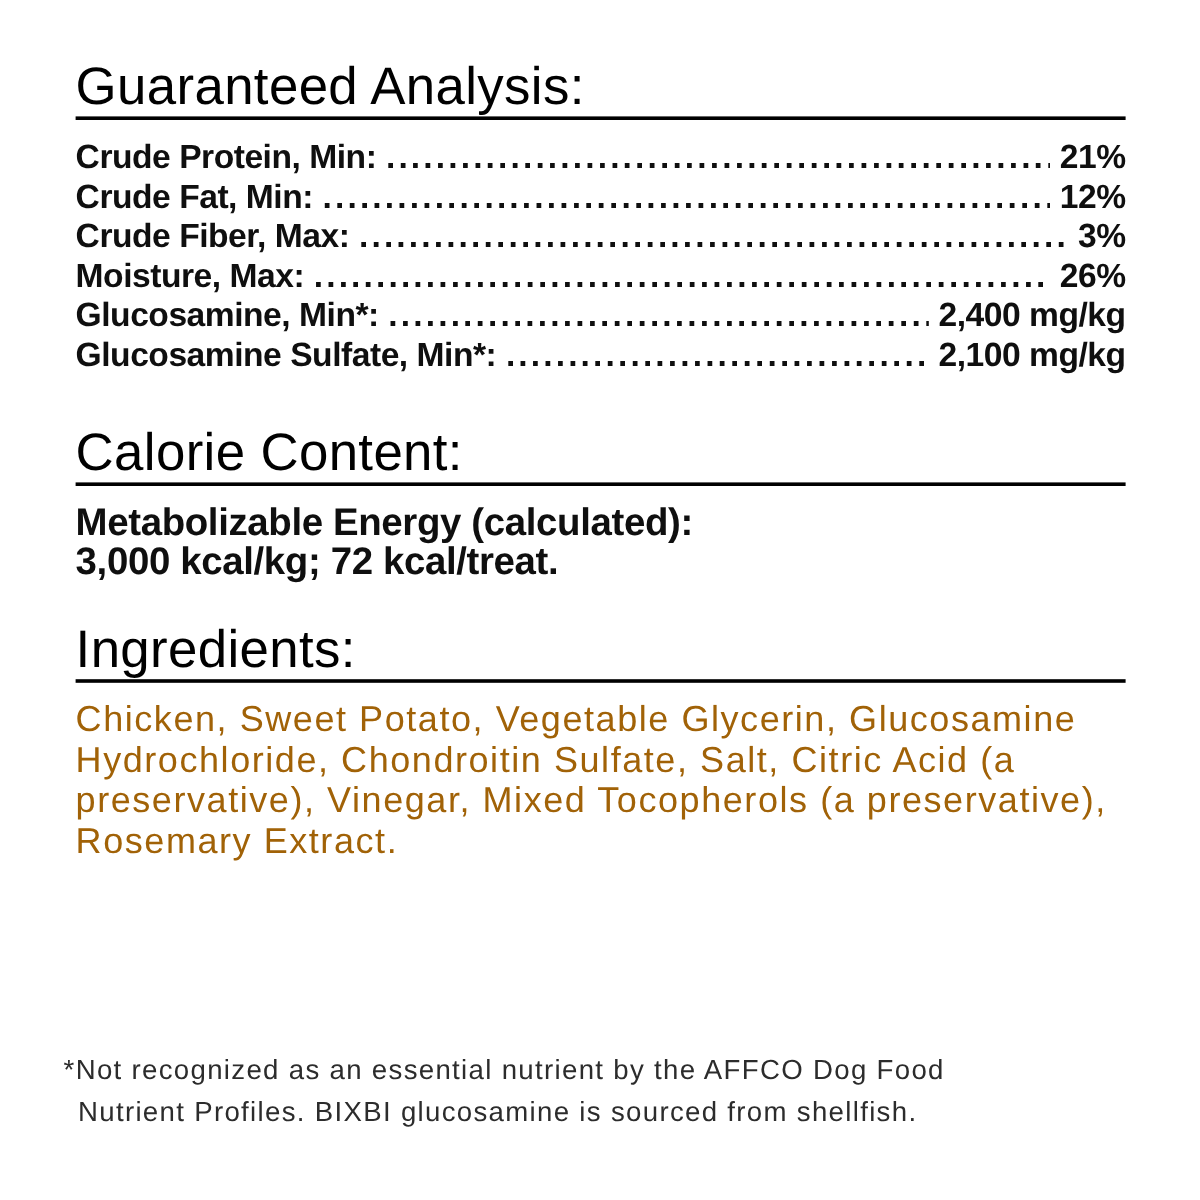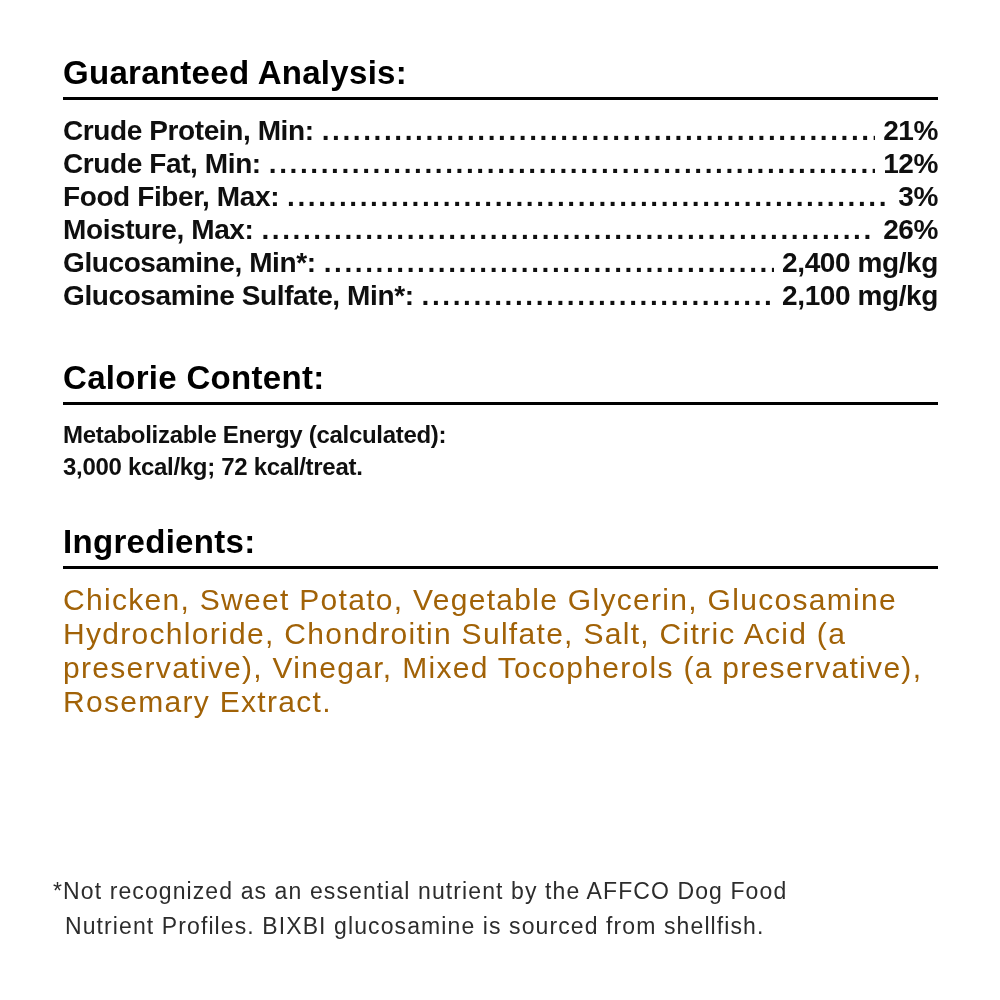--- a/index.html
+++ b/index.html
@@ -19,23 +19,23 @@
     position: absolute;
     inset: 0;
     background: #ffffff;
   }
   .section {
     position: absolute;
     left: 63px;
     right: 62px;
   }
   .section-title {
-    font-size: 33px;
+    font-size: 44px;
     line-height: 36px;
-    font-weight: 700;
+    font-weight: 400;
     letter-spacing: 0.3px;
     color: #000000;
     white-space: nowrap;
   }
   .rule {
     height: 0;
     border: none;
     border-top: 3.5px solid #000000;
     margin: 6px 0 0 0;
   }
@@ -63,21 +63,21 @@
     color: #0f0f0f;
   }
   .ga-dots::after {
     content: "....................................................................................................................................................................";
   }
   .ga-value { white-space: nowrap; flex: 0 0 auto; text-align: right; }
 
   
   .cal-body {
     margin-top: 14px;
-    font-size: 24px;
+    font-size: 32px;
     line-height: 32px;
     font-weight: 600;
     letter-spacing: -0.3px;
     color: #0f0f0f;
   }
 
   
   .ing-body {
     margin-top: 14px;
     font-size: 30px;
@@ -118,21 +118,21 @@
         <span class="ga-label">Crude Protein, Min:</span>
         <span class="ga-dots"></span>
         <span class="ga-value">21%</span>
       </div>
       <div class="ga-row">
         <span class="ga-label">Crude Fat, Min:</span>
         <span class="ga-dots"></span>
         <span class="ga-value">12%</span>
       </div>
       <div class="ga-row">
-        <span class="ga-label">Food Fiber, Max:</span>
+        <span class="ga-label">Crude Fiber, Max:</span>
         <span class="ga-dots"></span>
         <span class="ga-value">3%</span>
       </div>
       <div class="ga-row">
         <span class="ga-label">Moisture, Max:</span>
         <span class="ga-dots"></span>
         <span class="ga-value">26%</span>
       </div>
       <div class="ga-row">
         <span class="ga-label">Glucosamine, Min*:</span>

